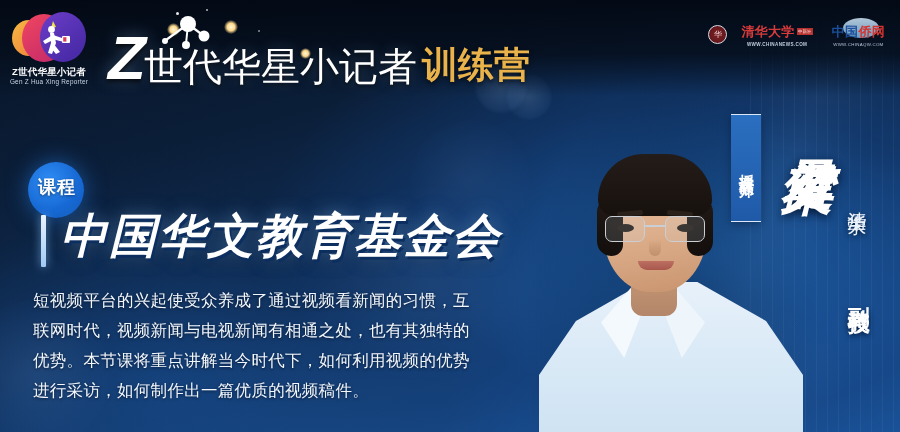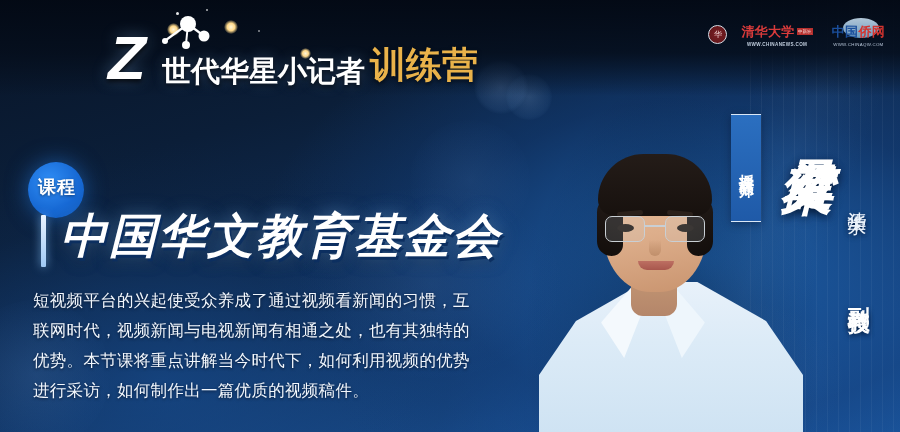--- a/index.html
+++ b/index.html
@@ -50,21 +50,21 @@
             font-size:9.5px; color:#fff; letter-spacing:.2px; font-weight:700; }
   .logo-en{ position:absolute; left:0; top:70px; width:86px; text-align:center;
             font-size:6.4px; color:#c9d6e8; letter-spacing:.25px; }
 
   
   .brand{ position:absolute; left:108px; top:14px; height:72px; display:flex; align-items:flex-end; }
   .brand-z{ font-size:62px; line-height:.92; font-weight:800; font-style:italic;
     color:#ffffff; letter-spacing:-2px;
     text-shadow:0 3px 5px rgba(0,0,0,.75), 0 0 16px rgba(150,200,255,.35);
     font-family:"Liberation Sans", sans-serif; }
-  .brand-cn{ font-size:29px; line-height:1; font-weight:700; color:#fff; margin-left:18px;
+  .brand-cn{ font-size:39px; line-height:1; font-weight:400; color:#fff; margin-left:0;
     letter-spacing:0px; text-shadow:0 2px 5px rgba(0,0,0,.7), 0 0 14px rgba(150,200,255,.3);
     font-family:"DejaVu Sans", sans-serif; }
   .brand-gold{ font-size:36px; line-height:1; font-weight:700; color:#e8b košile; }
   .brand-gold{ color:#e9b24a; margin-left:5px; padding-bottom:3px;
     text-shadow:0 2px 4px rgba(0,0,0,.6); font-family:"DejaVu Sans", sans-serif; }
 
   
   .mol{ position:absolute; pointer-events:none; }
 
   
@@ -230,20 +230,39 @@
   <svg class="mol" style="left:152px;top:14px;width:64px;height:40px" viewBox="0 0 64 40">
     <line x1="14" y1="26" x2="36" y2="10" stroke="#ffffff" stroke-width="2.2"></line>
     <line x1="36" y1="10" x2="52" y2="22" stroke="#ffffff" stroke-width="2.2"></line>
     <line x1="36" y1="10" x2="34" y2="30" stroke="#ffffff" stroke-width="2"></line>
     <circle cx="36" cy="10" r="8" fill="#ffffff"></circle>
     <circle cx="52" cy="22" r="5.5" fill="#ffffff"></circle>
     <circle cx="34" cy="31" r="4" fill="#ffffff"></circle>
     <circle cx="13" cy="27" r="3" fill="#ffffff"></circle>
   </svg>
 
+  <div class="logo">
+    <div class="logo-mark">
+      <div class="lm-a"></div>
+      <div class="lm-b"></div>
+      <div class="lm-c"></div>
+      <svg class="lm-fig" viewBox="0 0 40 44">
+        <path d="M19 5 L22 11 L17 12 Z" fill="#f0e44a"></path>
+        <circle cx="17.5" cy="13.5" r="3.4" fill="#ffffff"></circle>
+        <path d="M16 17 L20 17 L22 27 L18 38 L14 37 L17 27 Z" fill="#ffffff"></path>
+        <path d="M19 19 L31 23 L30 26 L18 23 Z" fill="#ffffff"></path>
+        <path d="M17 20 L9 25 L11 28 L19 24 Z" fill="#ffffff"></path>
+        <path d="M19 27 L26 36 L22 38 L16 31 Z" fill="#ffffff"></path>
+        <rect x="28" y="20" width="8" height="7" rx="1" fill="#ffffff"></rect>
+        <rect x="29.2" y="21.2" width="3.2" height="4.4" fill="#e03a5b"></rect>
+      </svg>
+    </div>
+    <div class="logo-cn">Z世代华星小记者</div>
+    <div class="logo-en">Gen Z Hua Xing Reporter</div>
+  </div>
 
   <div class="brand">
     <span class="brand-z">Z</span>
     <span class="brand-cn">世代华星小记者</span>
     <span class="brand-gold">训练营</span>
   </div>
 
   <div class="partners">
 
     <div class="plogo">

